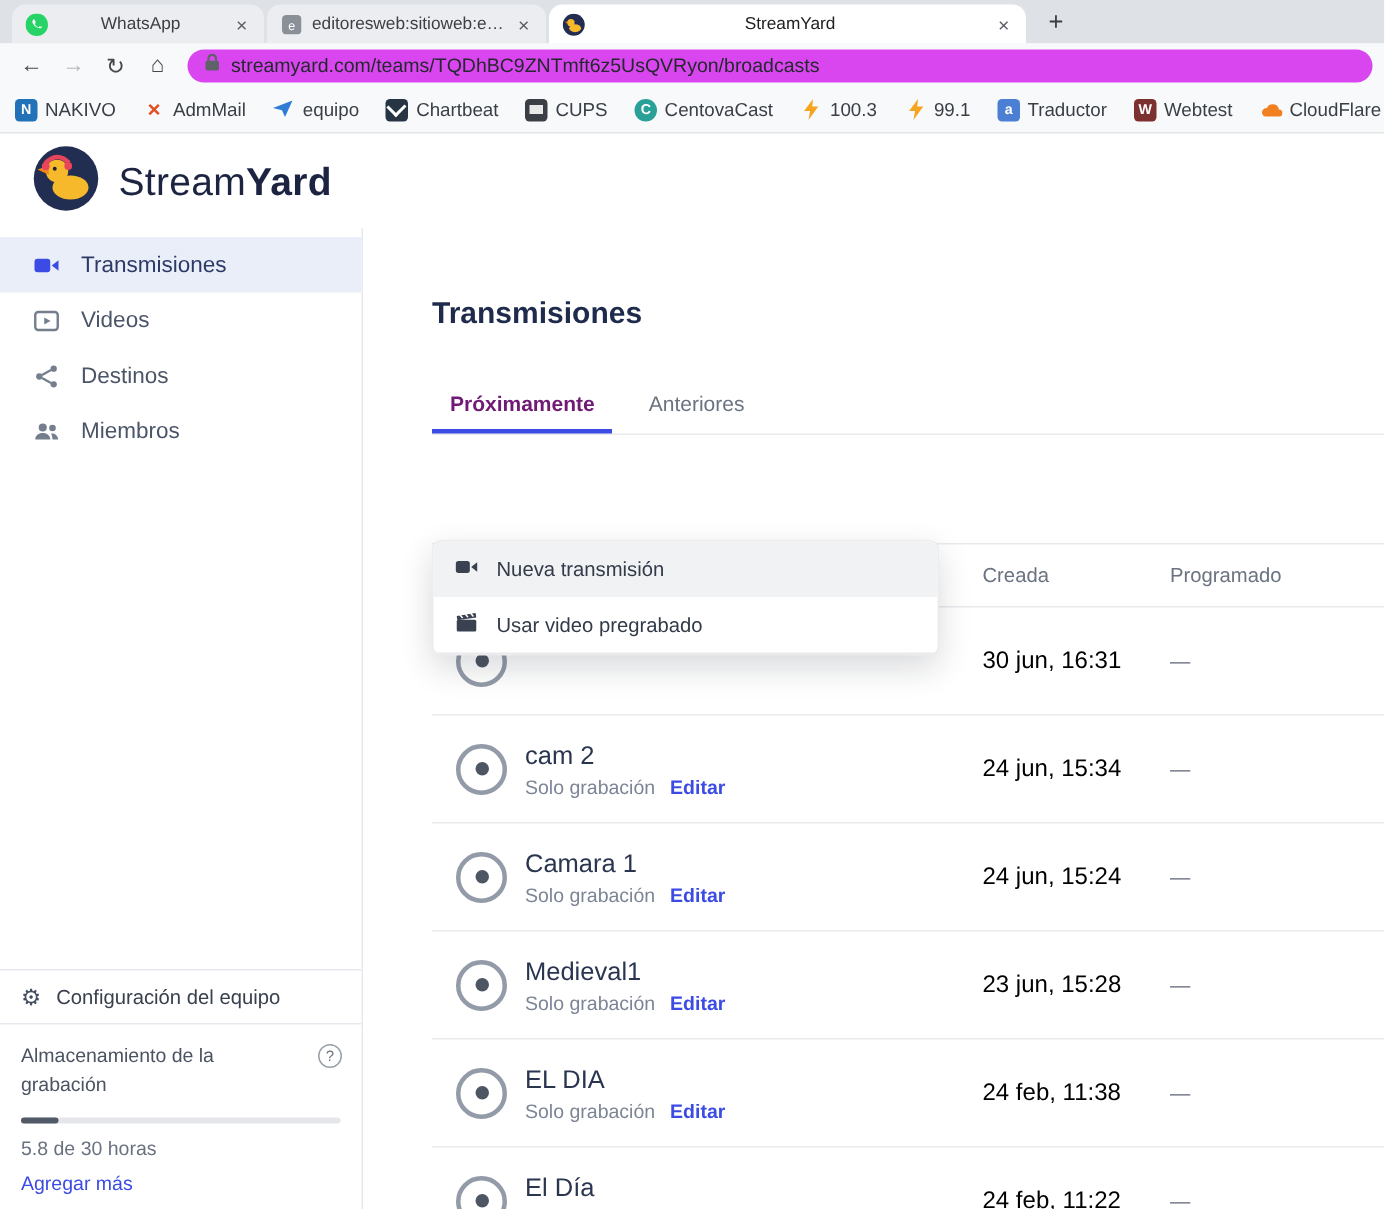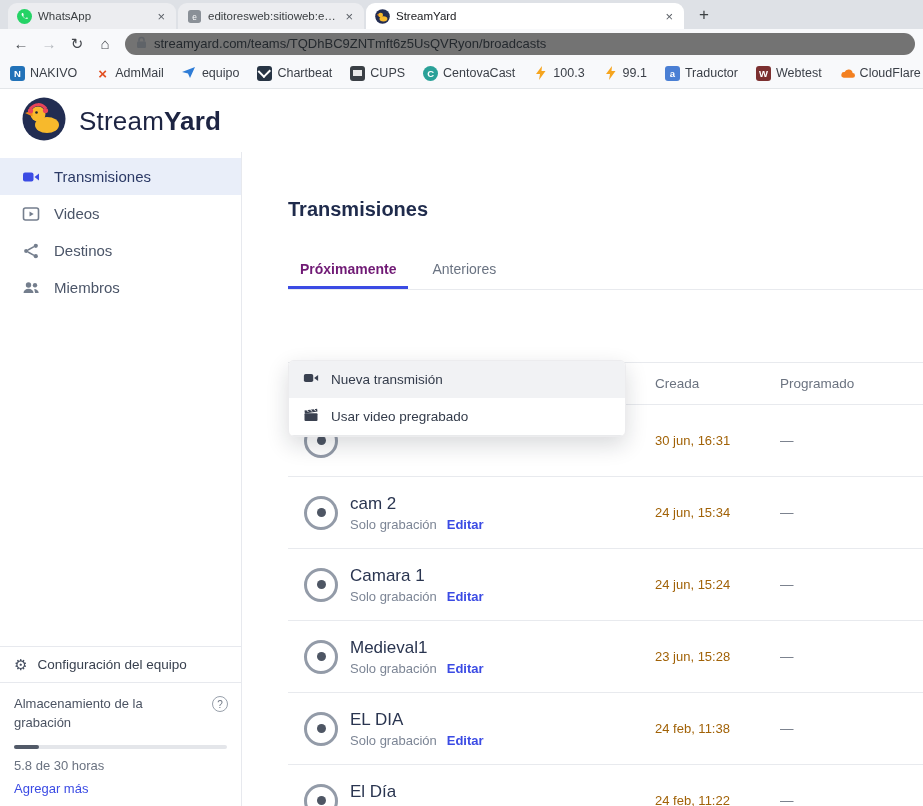--- a/index.html
+++ b/index.html
@@ -3,34 +3,34 @@
 <meta charset="utf-8">
 <style>
   * { margin:0; padding:0; box-sizing:border-box; }
   body { font-family:"Liberation Sans", sans-serif; background:#fff; }
   .screen { position:relative; width:923px; height:806px; overflow:hidden; background:#fff; }
 
   
   .tabstrip { position:absolute; top:0; left:0; right:0; height:29px; background:#dee1e6;
               display:flex; align-items:flex-end; padding-left:8px; }
   .tab { height:26px; display:flex; align-items:center; gap:6px; padding:0 9px;
-         border-radius:9px 9px 0 0; font-size:11.5px; color:#3c4043; cursor:pointer; }
+         border-radius:9px 9px 0 0; font-size:11.5px; color:#3c4043; cursor:pointer;text-align:center; }
   .tab.inactive { background:#ecedf0; margin-right:2px; }
   .tab.active { background:#ffffff; color:#202124; }
   .tab-title { flex:1; white-space:nowrap; overflow:hidden; text-overflow:ellipsis; }
   .tab-close { font-size:13px; color:#5a5f66; padding:0 2px; }
   .newtab { width:24px; height:24px; margin:0 0 2px 8px; display:flex; align-items:center;
             justify-content:center; font-size:17px; color:#3c4043; cursor:pointer; }
   .fav { width:15px; height:15px; flex:none; display:flex; align-items:center; justify-content:center; }
 
   .toolbar { position:absolute; top:29px; left:0; right:0; height:29px; background:#f8f9fb;
              display:flex; align-items:center; gap:2px; padding:0 8px; }
   .navbtn { width:26px; text-align:center; font-size:15px; color:#45494e; cursor:pointer; }
   .navbtn.disabled { color:#b4b8bd; }
-  .urlpill { flex:1; height:22px; background:#737373; border-radius:11px; display:flex;
+  .urlpill { flex:1; height:22px; background:#d946ef; border-radius:11px; display:flex;
              align-items:center; gap:7px; padding:0 11px; margin-left:5px; }
   .url { font-size:13px; color:#24292e; white-space:nowrap; overflow:hidden; }
 
   .bookmarks { position:absolute; top:58px; left:0; right:0; height:31px; background:#f8f9fb;
                border-bottom:1px solid #e3e6e9; display:flex; align-items:center; gap:18px;
                padding:0 10px; overflow:hidden; }
   .bm { display:flex; align-items:center; gap:5px; font-size:12.5px; color:#3a3f47;
         white-space:nowrap; cursor:pointer; }
   .bi { width:15px; height:15px; border-radius:3px; flex:none; display:flex; align-items:center;
         justify-content:center; font-size:9.5px; font-weight:700; color:#fff; }
@@ -95,21 +95,21 @@
   .thead { height:43px; border-top:1px solid #e8eaee; border-bottom:1px solid #e8eaee;
            color:#6b7380; font-size:13.5px; }
   .brow { height:72px; border-bottom:1px solid #e8eaee; }
   .namecell { display:flex; align-items:center; gap:12px; padding-left:16px; }
   .rec { width:34px; height:34px; border:3px solid #939ba8; border-radius:50%; position:relative; flex:none; }
   .rec::after { content:""; position:absolute; inset:0; margin:auto; width:9px; height:9px;
                 background:#4e5664; border-radius:50%; }
   .rtitle { font-size:17px; color:#2a3550; font-weight:500; }
   .rsub { font-size:13px; color:#7c8595; margin-top:3px; display:flex; gap:10px; }
   .redit { color:#3b4be4; font-weight:600; cursor:pointer; }
-  .rcreated { font-size:13px; color:#a16207; }
+  .rcreated { font-size:16px; color:#000000; }
   .rsched { font-size:13.5px; color:#6b7380; }
 
   .dropdown { position:absolute; left:46px; top:208px; width:338px; background:#fff;
               border:1px solid #ececee; border-radius:6px; box-shadow:0 8px 22px rgba(20,24,40,.16);
               z-index:6; overflow:hidden; }
   .dditem { height:37px; display:flex; align-items:center; gap:12px; padding:0 14px;
             font-size:13.5px; color:#333b4a; cursor:pointer; }
   .dditem.hl { background:#f1f2f4; }
   .ddsep { height:1px; background:#e9eaec; }
   .ddfoot { padding:9px 14px 11px; font-size:12.5px; color:#98a0ad; }

